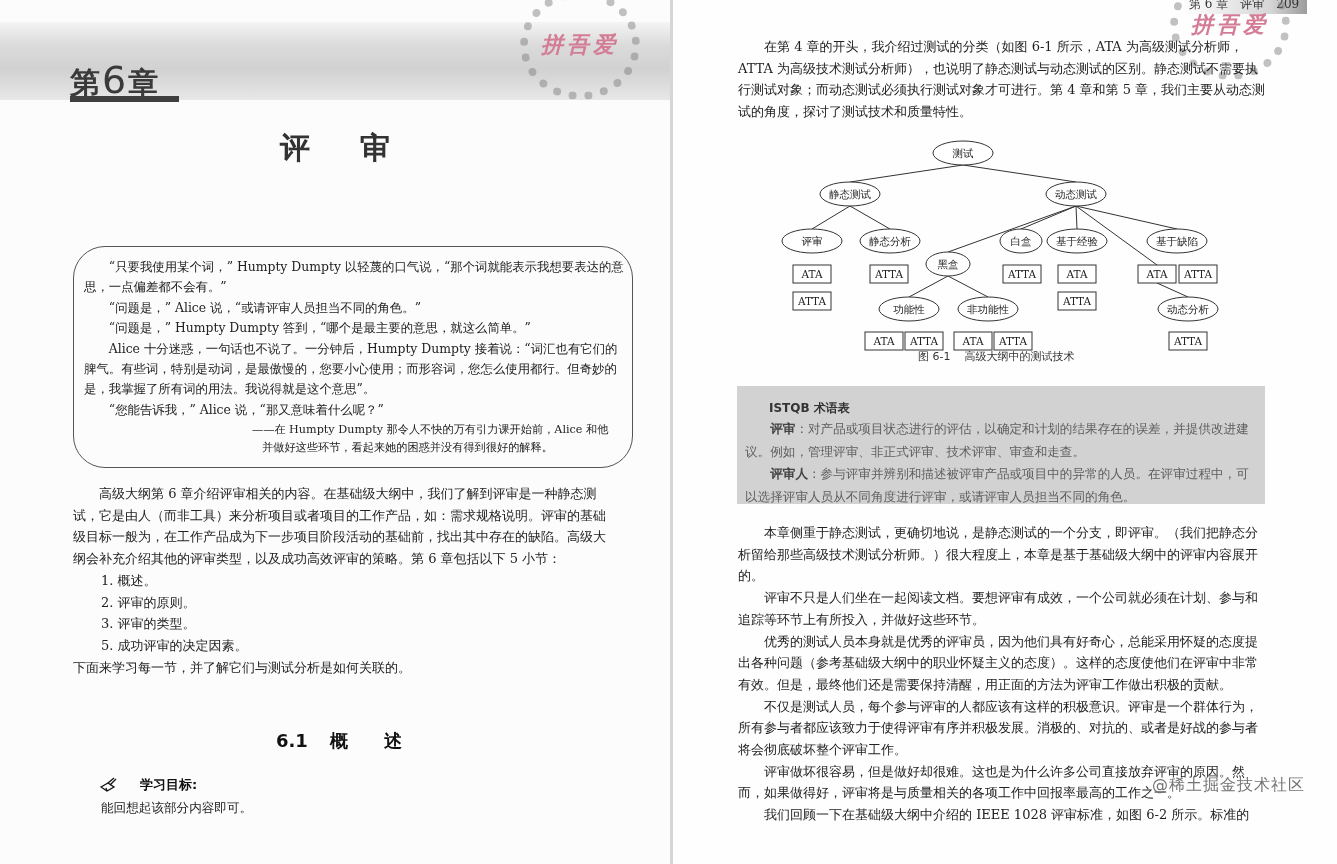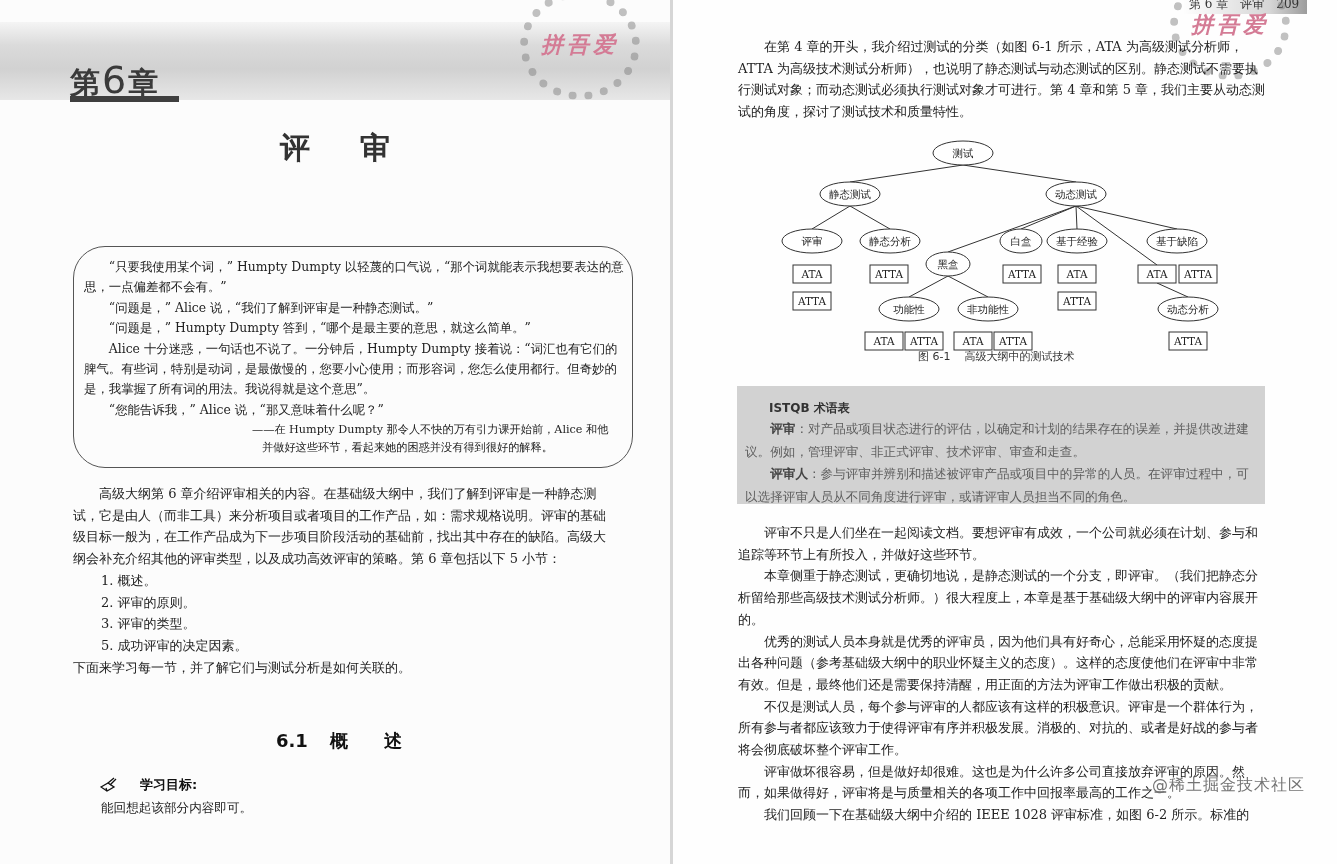--- a/index.html
+++ b/index.html
@@ -115,21 +115,21 @@
 
   <div class="stamp stamp-left">
     <div class="stamp-ring"></div>
     <span>拼吾爱</span>
   </div>
 
   <div class="chapter-title">评审</div>
 
   <div class="quote-box">
     <p>“只要我使用某个词，” Humpty Dumpty 以轻蔑的口气说，“那个词就能表示我想要表达的意思，一点偏差都不会有。”</p>
-    <p>“问题是，” Alice 说，“我们了解到评审是一种静态测试。”</p>
+    <p>“问题是，” Alice 说，“或请评审人员担当不同的角色。”</p>
     <p>“问题是，” Humpty Dumpty 答到，“哪个是最主要的意思，就这么简单。”</p>
     <p>Alice 十分迷惑，一句话也不说了。一分钟后，Humpty Dumpty 接着说：“词汇也有它们的脾气。有些词，特别是动词，是最傲慢的，您要小心使用；而形容词，您怎么使用都行。但奇妙的是，我掌握了所有词的用法。我说得就是这个意思”。</p>
     <p>“您能告诉我，” Alice 说，“那又意味着什么呢？”</p>
     <div class="quote-attrib">——在 Humpty Dumpty 那令人不快的万有引力课开始前，Alice 和他</div>
     <div class="quote-attrib second" style="margin-top:-2px;">并做好这些环节，看起来她的困惑并没有得到很好的解释。</div>
   </div>
 
   <div class="left-body body-text">
     <p>高级大纲第 6 章介绍评审相关的内容。在基础级大纲中，我们了解到评审是一种静态测试，它是由人（而非工具）来分析项目或者项目的工作产品，如：需求规格说明。评审的基础级目标一般为，在工作产品成为下一步项目阶段活动的基础前，找出其中存在的缺陷。高级大纲会补充介绍其他的评审类型，以及成功高效评审的策略。第 6 章包括以下 5 小节：</p>
     <ul class="list">
@@ -288,21 +288,21 @@
   <span>图 6-1</span><span>高级大纲中的测试技术</span>
 </div>
 
 <div class="glossary">
   <div class="glossary-title">ISTQB 术语表</div>
   <p><b>评审</b>：<span>对产品或项目状态进行的评估，以确定和计划的结果存在的误差，并提供改进建议。例如，管理评审、非正式评审、技术评审、审查和走查。</span></p>
   <p><b>评审人</b>：<span>参与评审并辨别和描述被评审产品或项目中的异常的人员。在评审过程中，可以选择评审人员从不同角度进行评审，或请评审人员担当不同的角色。</span></p>
 </div>
 
 <div class="right-body body-text">
+  <p>本章侧重于静态测试，更确切地说，是静态测试的一个分支，即评审。（我们把静态分析留给那些高级技术测试分析师。）很大程度上，本章是基于基础级大纲中的评审内容展开的。</p>
   <p>评审不只是人们坐在一起阅读文档。要想评审有成效，一个公司就必须在计划、参与和追踪等环节上有所投入，并做好这些环节。</p>
-  <p>本章侧重于静态测试，更确切地说，是静态测试的一个分支，即评审。（我们把静态分析留给那些高级技术测试分析师。）很大程度上，本章是基于基础级大纲中的评审内容展开的。</p>
   <p>优秀的测试人员本身就是优秀的评审员，因为他们具有好奇心，总能采用怀疑的态度提出各种问题（参考基础级大纲中的职业怀疑主义的态度）。这样的态度使他们在评审中非常有效。但是，最终他们还是需要保持清醒，用正面的方法为评审工作做出积极的贡献。</p>
   <p>不仅是测试人员，每个参与评审的人都应该有这样的积极意识。评审是一个群体行为，所有参与者都应该致力于使得评审有序并积极发展。消极的、对抗的、或者是好战的参与者将会彻底破坏整个评审工作。</p>
   <p>评审做坏很容易，但是做好却很难。这也是为什么许多公司直接放弃评审的原因。然而，如果做得好，评审将是与质量相关的各项工作中回报率最高的工作之一。</p>
   <p>我们回顾一下在基础级大纲中介绍的 IEEE 1028 评审标准，如图 6-2 所示。标准的</p>
 </div>
 
 <div class="watermark">@稀土掘金技术社区</div>
 
 </body></html>

